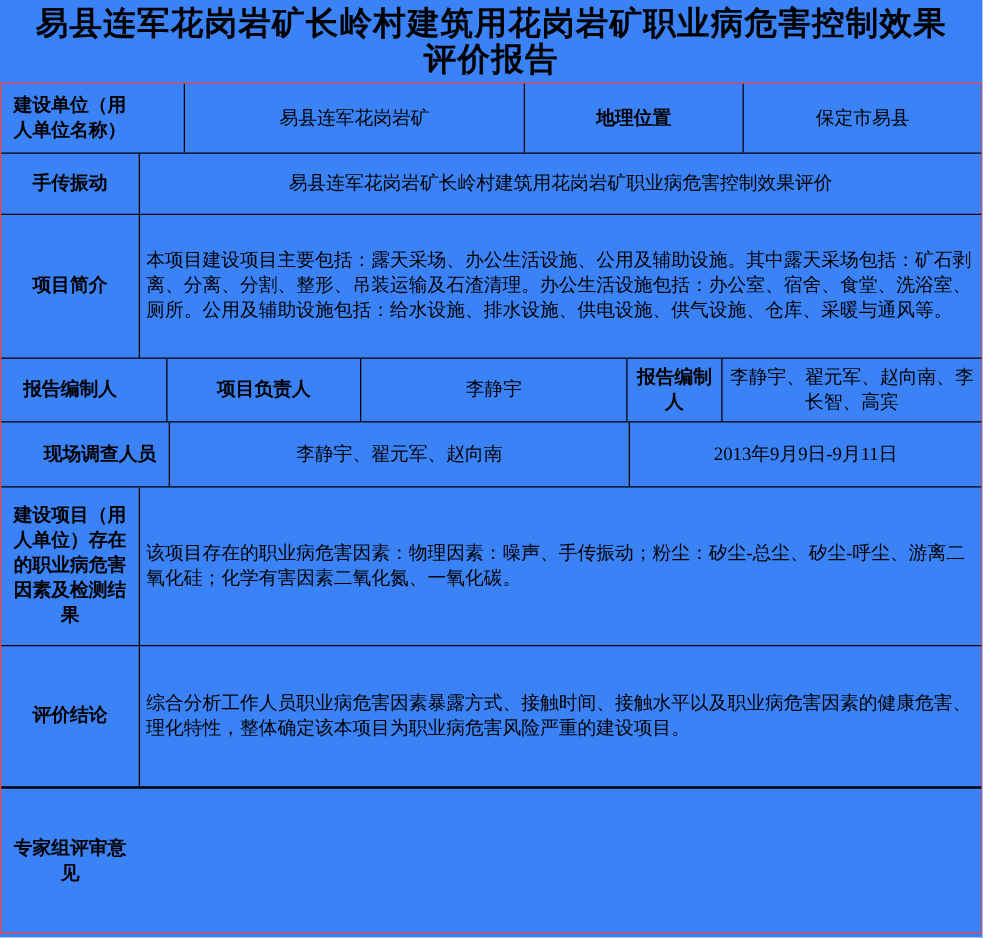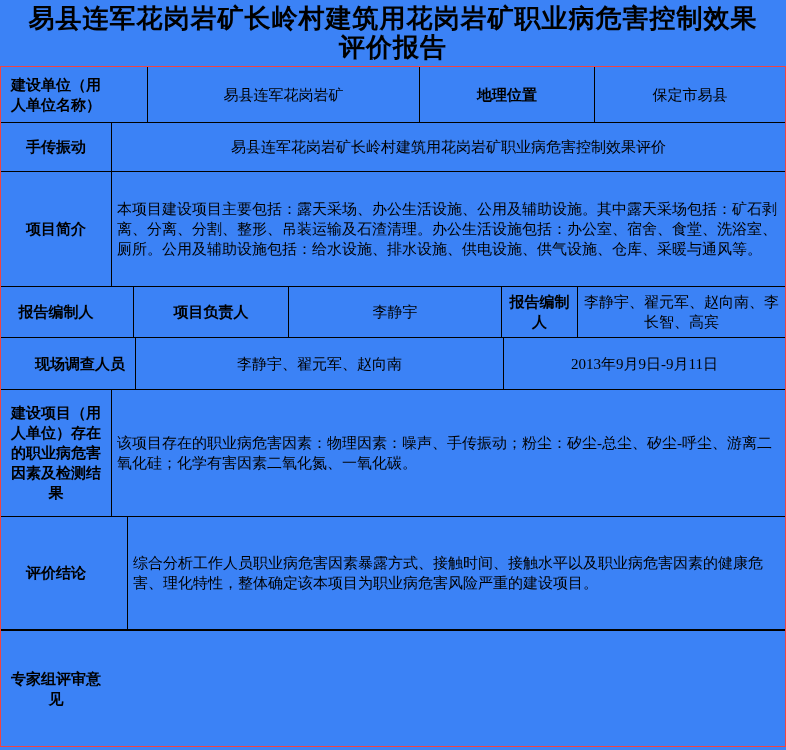--- a/index.html
+++ b/index.html
@@ -63,21 +63,21 @@
   .w76  { flex: 0 0 76px; }
   .w368 { flex: 0 0 368px; }
   .fill { flex: 1 1 auto; min-width: 0; }
   
   .h55  { height: 55px; }
   .h49  { height: 49px; }
   .h115 { height: 115px; }
   .h51  { height: 51px; }
   .h52  { height: 52px; padding-left: 24px; }
   .h127 { height: 127px; }
-  .h113 { height: 113px; gap: 16px; }
+  .h113 { height: 113px; }
   .h117 { height: 117px; }
 </style>
 </head>
 <body>
 
 <div class="doc">
 
   <div class="title">
     <div>易县连军花岗岩矿长岭村建筑用花岗岩矿职业病危害控制效果</div>
     <div>评价报告</div>

